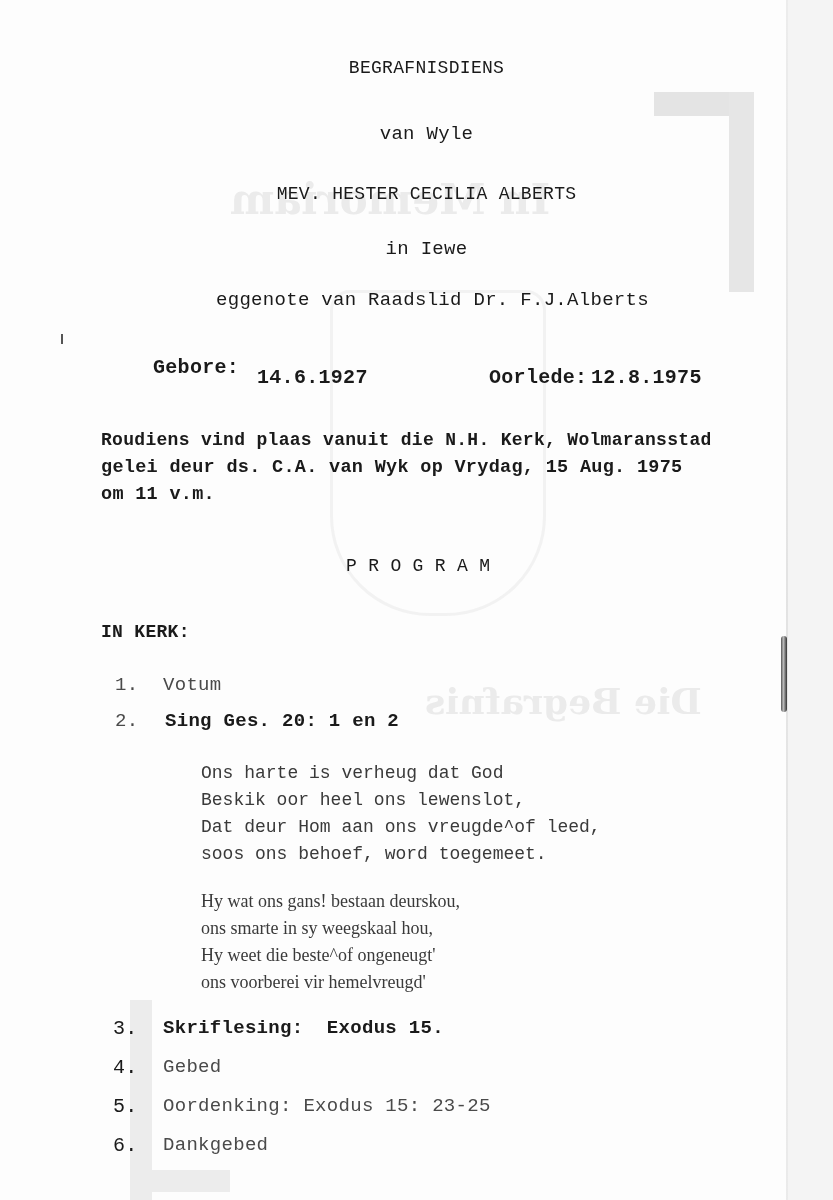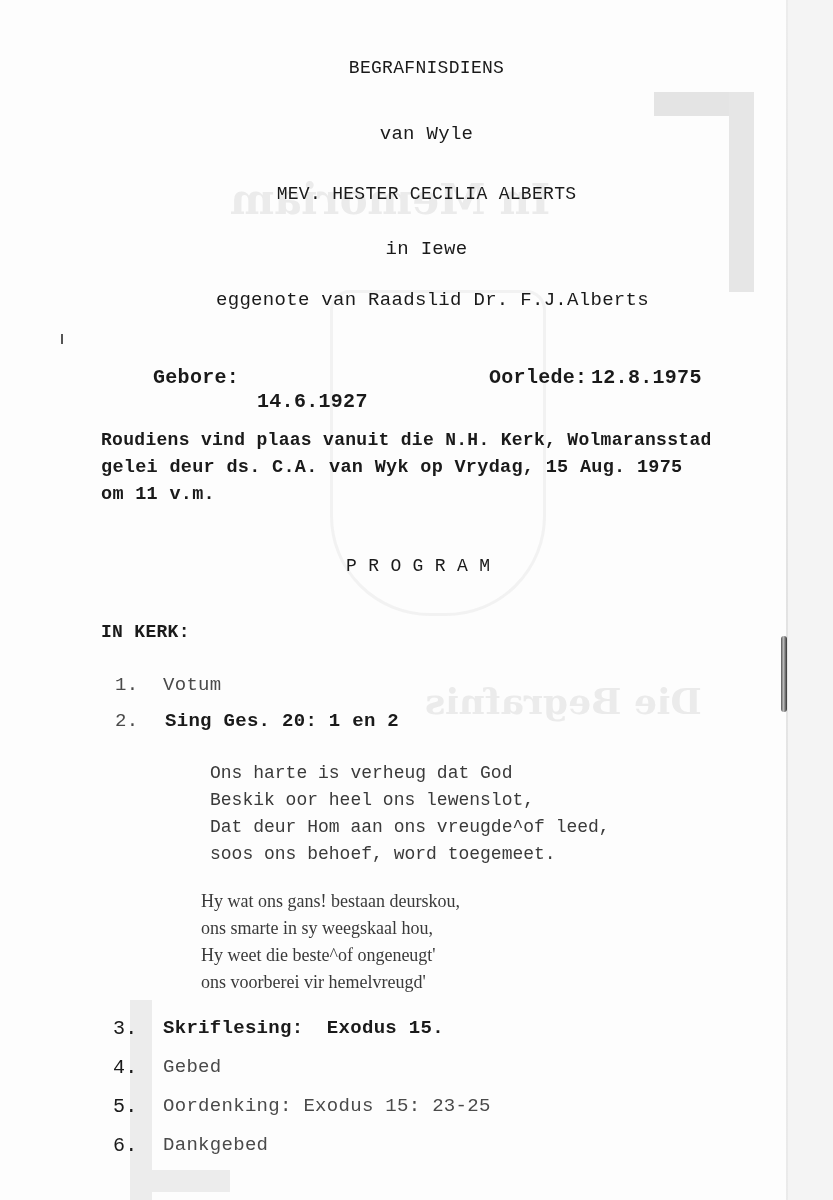--- a/index.html
+++ b/index.html
@@ -80,40 +80,40 @@
   <div class="ghost-text" style="left:425px; top:680px; font-size:36px;">Die Begrafnis</div>
   <div class="staple"></div>
   <div class="mark"></div>
 
   <div class="t c" style="top:58px; left:10px; font-size:18px;">BEGRAFNISDIENS</div>
   <div class="t c" style="top:123px; left:10px;">van Wyle</div>
   <div class="t c" style="top:184px; left:10px; font-size:18px;">MEV. HESTER CECILIA ALBERTS</div>
   <div class="t c" style="top:238px; left:10px;">in Iewe</div>
   <div class="t" style="top:289px; left:216px;">eggenote van Raadslid Dr. F.J.Alberts</div>
 
-  <div class="t bold" style="top:366px; left:153px; font-size:20px;">Gebore:</div>
-  <div class="t bold" style="top:366px; left:257px; font-size:20px;margin-top:24px;">14.6.1927</div>
+  <div class="t bold" style="top:356px; left:153px; font-size:20px;">Gebore:</div>
+  <div class="t bold" style="top:366px; left:257px; font-size:20px;">14.6.1927</div>
   <div class="t bold" style="top:366px; left:489px; font-size:20px;">Oorlede:</div>
   <div class="t bold" style="top:366px; left:591px; font-size:20px;">12.8.1975</div>
 
   <div class="t bold" style="top:430px; left:101px; font-size:18px;">Roudiens vind plaas vanuit die N.H. Kerk, Wolmaransstad</div>
   <div class="t bold" style="top:457px; left:101px; font-size:18.5px;">gelei deur ds. C.A. van Wyk op Vrydag, 15 Aug. 1975</div>
   <div class="t bold" style="top:484px; left:101px; font-size:18.5px;">om 11 v.m.</div>
 
   <div class="t" style="top:556px; left:346px; font-size:18px;">P R O G R A M</div>
   <div class="t bold" style="top:622px; left:101px; font-size:18px;">IN KERK:</div>
 
   <div>
     <div class="t faint" style="top:674px; left:115px;">1.</div>
     <div class="t faint" style="top:674px; left:163px;">Votum</div>
 
     <div class="t faint" style="top:710px; left:115px;">2.</div>
     <div class="t bold" style="top:710px; left:165px;">Sing Ges. 20: 1 en 2</div>
 
-    <div class="hymn" style="position:absolute; top:760px; left:201px;margin-left:9px;">
+    <div class="hymn" style="position:absolute; top:760px; left:201px;">
       <div>Ons harte is verheug dat God</div>
       <div>Beskik oor heel ons lewenslot,</div>
       <div>Dat deur Hom aan ons vreugde^of leed,</div>
       <div>soos ons behoef, word toegemeet.</div>
     </div>
     <div class="hymn" style="position:absolute; top:888px; left:201px;font-family:Liberation Serif, serif;">
       <div>Hy wat ons gans! bestaan deurskou,</div>
       <div>ons smarte in sy weegskaal hou,</div>
       <div>Hy weet die beste^of ongeneugt'</div>
       <div>ons voorberei vir hemelvreugd'</div>

